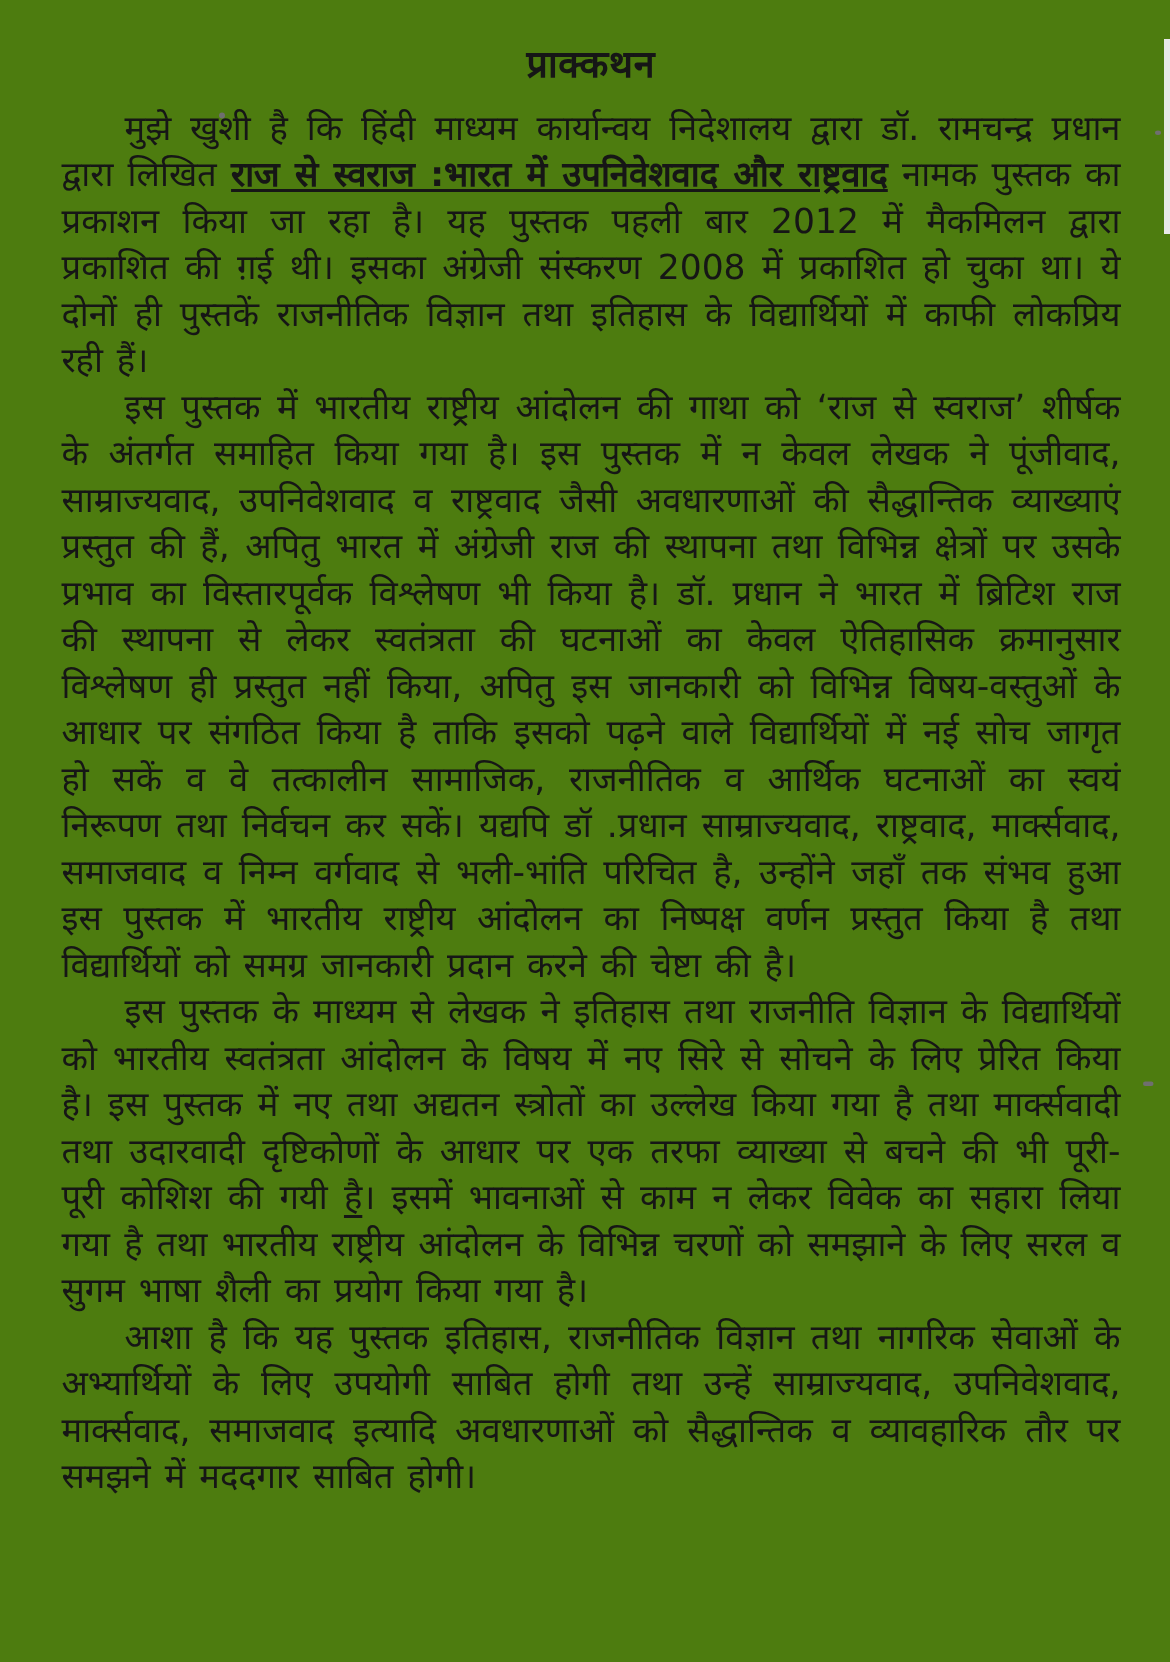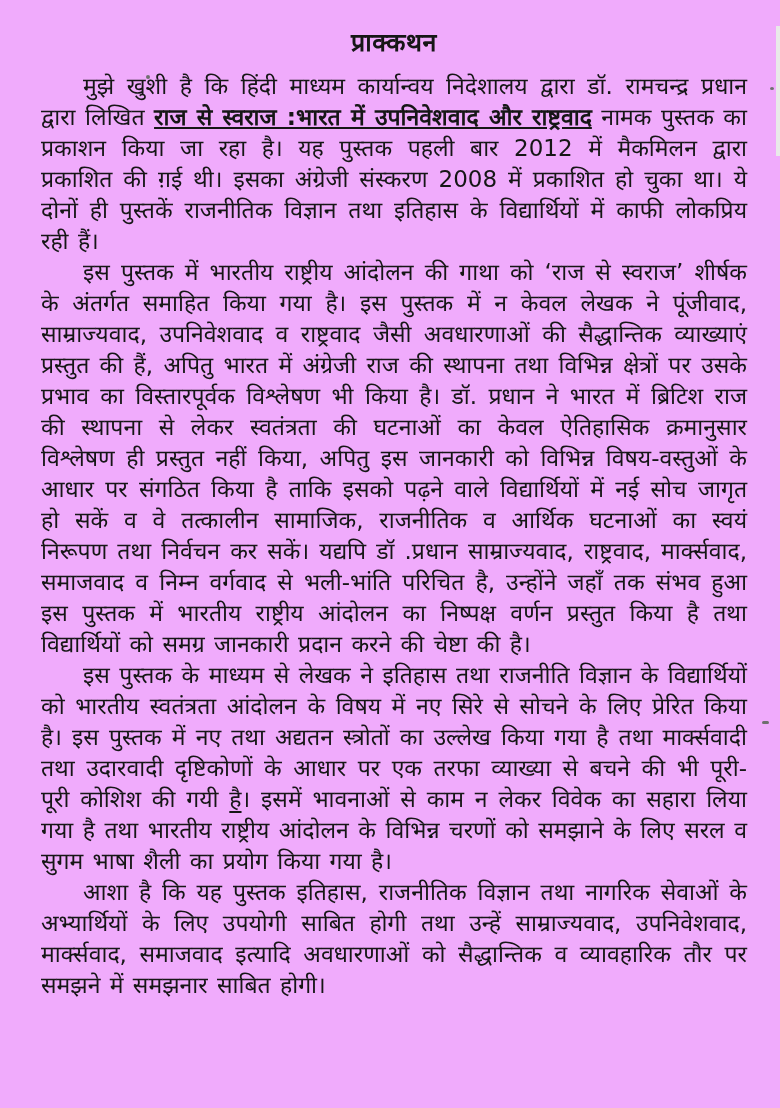--- a/index.html
+++ b/index.html
@@ -4,21 +4,21 @@
 <style>
   html, body {
     margin: 0;
     padding: 0;
     background: #ffffff;
   }
   .page {
     position: relative;
     width: 780px;
     height: 1108px;
-    background: #f0abfc;
+    background: #4d7c0f;
     overflow: hidden;
     font-family: "DejaVu Sans", "Liberation Sans", sans-serif;
     color: #161616;
   }
   .doc {
     position: absolute;
     left: 41px;
     right: 33px;
     top: 28px;
   }
@@ -68,21 +68,21 @@
 </head>
 <body>
 
 <div class="page">
   <div class="doc">
     <h1 class="doc-title">प्राक्कथन</h1>
     <div>
         <p class="para"><span>मुझे खुशी है कि हिंदी माध्यम कार्यान्वय निदेशालय द्वारा डॉ. रामचन्द्र प्रधान द्वारा लिखित </span><span class="bold">राज से स्वराज :भारत में उपनिवेशवाद और राष्ट्रवाद</span><span> नामक पुस्तक का प्रकाशन किया जा रहा है। यह पुस्तक पहली बार 2012 में मैकमिलन द्वारा प्रकाशित की ग़ई थी। इसका अंग्रेजी संस्करण  2008 में प्रकाशित हो चुका था। ये दोनों ही पुस्तकें राजनीतिक विज्ञान तथा इतिहास के विद्यार्थियों में काफी लोकप्रिय रही हैं।</span></p>
         <p class="para"><span>इस पुस्तक में भारतीय राष्ट्रीय आंदोलन की गाथा को ‘राज से स्वराज’ शीर्षक के अंतर्गत समाहित किया गया है। इस पुस्तक में न केवल लेखक ने पूंजीवाद, साम्राज्यवाद, उपनिवेशवाद व राष्ट्रवाद जैसी अवधारणाओं की सैद्धान्तिक व्याख्याएं प्रस्तुत की हैं, अपितु भारत में अंग्रेजी राज की स्थापना तथा विभिन्न क्षेत्रों पर उसके प्रभाव का विस्तारपूर्वक विश्लेषण भी किया है। डॉ. प्रधान ने भारत में ब्रिटिश राज की स्थापना से लेकर स्वतंत्रता की घटनाओं का केवल ऐतिहासिक क्रमानुसार विश्लेषण ही प्रस्तुत नहीं किया, अपितु इस जानकारी को विभिन्न विषय-वस्तुओं के आधार पर संगठित किया है ताकि इसको पढ़ने वाले विद्यार्थियों में नई सोच जागृत हो सकें व वे तत्कालीन सामाजिक, राजनीतिक व आर्थिक घटनाओं का स्वयं निरूपण तथा निर्वचन कर सकें। यद्यपि डॉ .प्रधान साम्राज्यवाद, राष्ट्रवाद, मार्क्सवाद, समाजवाद व निम्न वर्गवाद से भली-भांति परिचित है, उन्होंने जहाँ तक संभव हुआ इस पुस्तक में भारतीय राष्ट्रीय आंदोलन का निष्पक्ष वर्णन प्रस्तुत किया है तथा विद्यार्थियों को समग्र जानकारी प्रदान करने की चेष्टा की है।</span></p>
         <p class="para"><span>इस पुस्तक के माध्यम से लेखक ने इतिहास तथा राजनीति विज्ञान के विद्यार्थियों को भारतीय स्वतंत्रता आंदोलन के विषय में नए सिरे से सोचने के लिए प्रेरित किया है। इस पुस्तक में नए तथा अद्यतन  स्त्रोतों का उल्लेख किया गया है तथा  मार्क्सवादी तथा उदारवादी दृष्टिकोणों के आधार पर एक तरफा व्याख्या से बचने की भी पूरी-पूरी कोशिश की गयी </span><span class="underline">है</span><span>। इसमें भावनाओं से काम न लेकर विवेक का सहारा लिया गया है तथा भारतीय राष्ट्रीय आंदोलन के विभिन्न चरणों को समझाने के लिए सरल व सुगम भाषा शैली का प्रयोग किया गया है।</span></p>
-        <p class="para"><span>आशा है कि यह पुस्तक इतिहास, राजनीतिक विज्ञान तथा नागरिक सेवाओं के अभ्यार्थियों के लिए उपयोगी साबित होगी तथा उन्हें साम्राज्यवाद, उपनिवेशवाद, मार्क्सवाद, समाजवाद इत्यादि अवधारणाओं को सैद्धान्तिक व व्यावहारिक तौर पर समझने में समझनार साबित होगी।</span></p>
+        <p class="para"><span>आशा है कि यह पुस्तक इतिहास, राजनीतिक विज्ञान तथा नागरिक सेवाओं के अभ्यार्थियों के लिए उपयोगी साबित होगी तथा उन्हें साम्राज्यवाद, उपनिवेशवाद, मार्क्सवाद, समाजवाद इत्यादि अवधारणाओं को सैद्धान्तिक व व्यावहारिक तौर पर समझने में मददगार साबित होगी।</span></p>
       </div>
   </div>
 
   <div class="scan-strip"></div>
   <div class="speck speck-a"></div>
   <div class="speck speck-b"></div>
   <div class="speck speck-c"></div>
 </div>
 
 </body></html>

